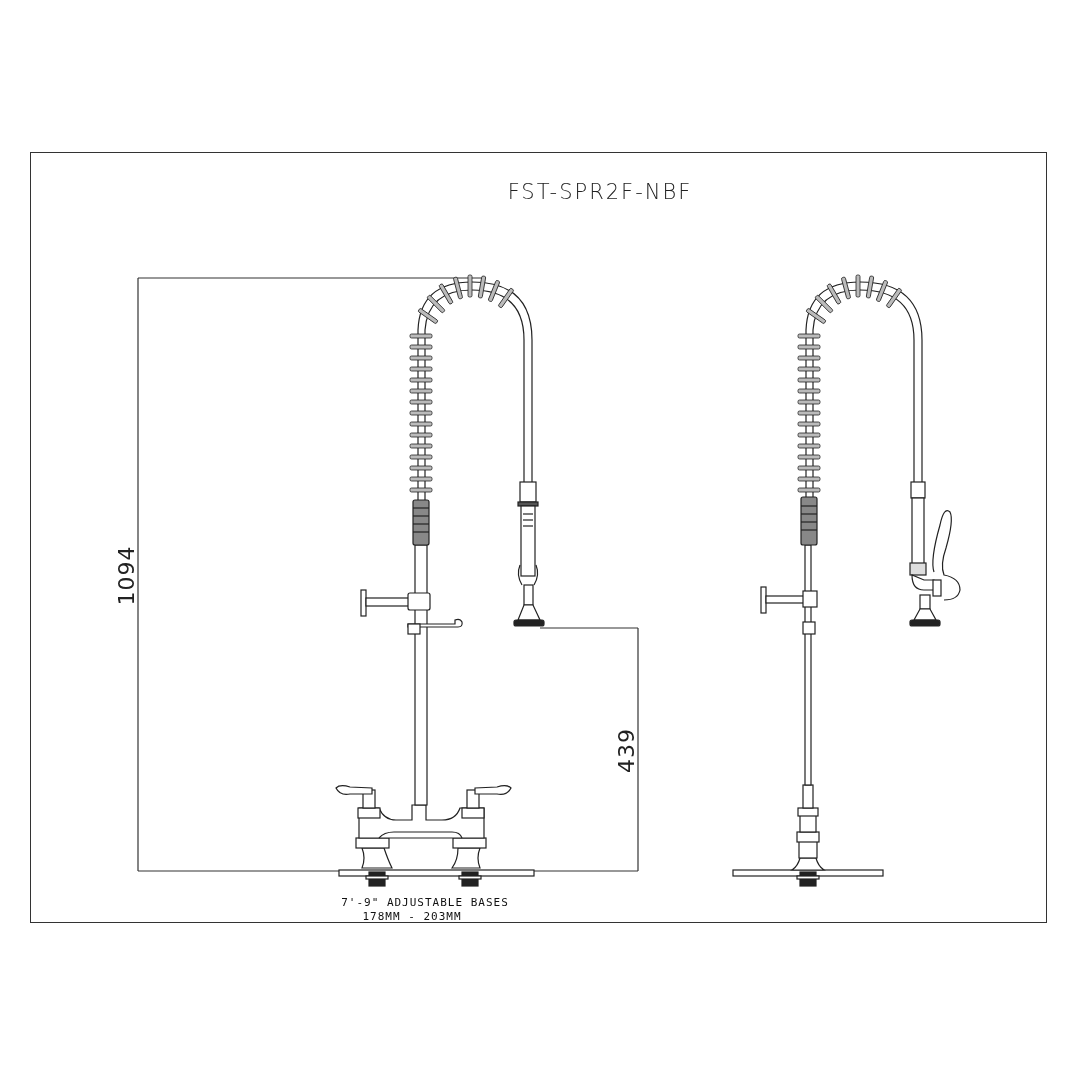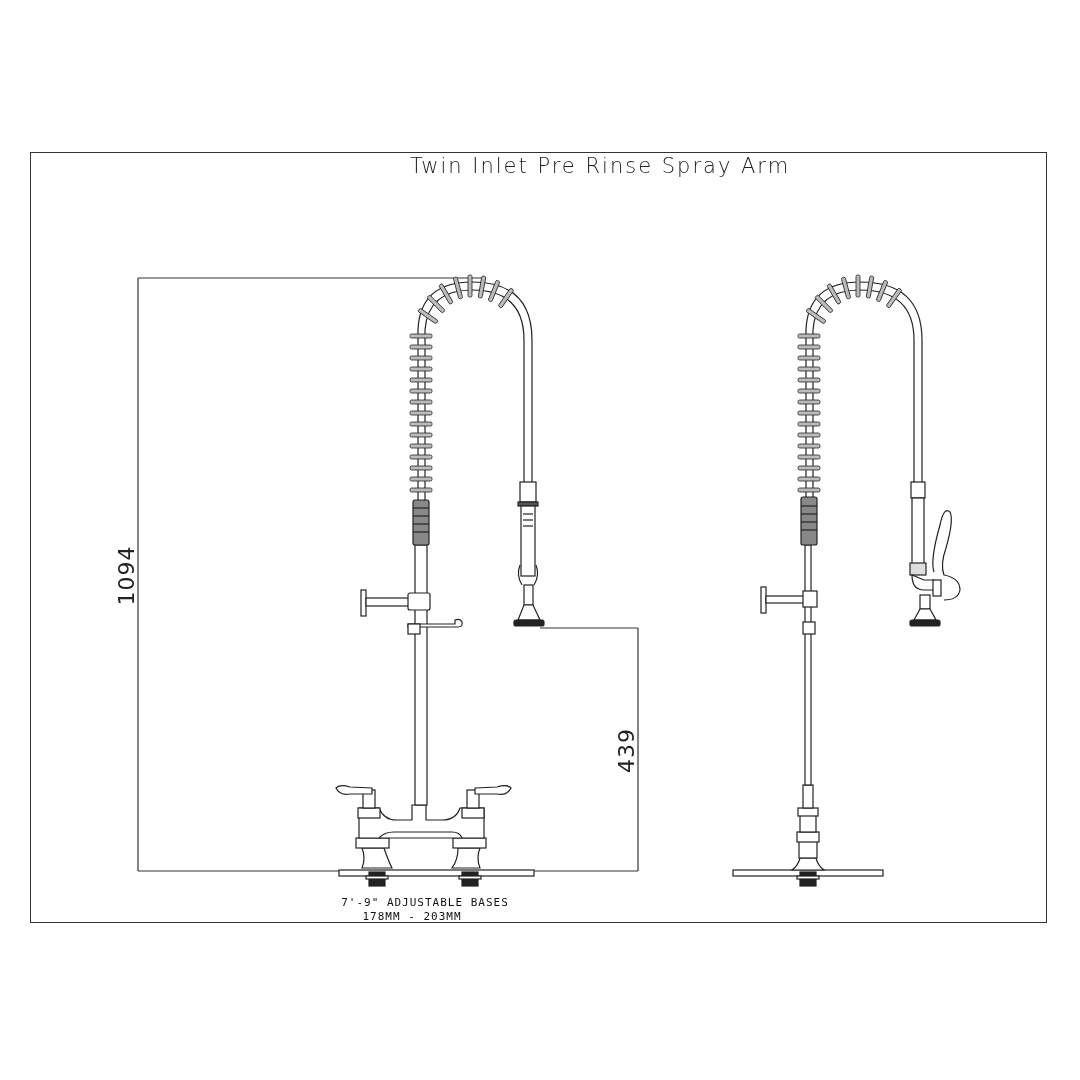--- a/index.html
+++ b/index.html
@@ -22,21 +22,21 @@
   .note.n1 { left: 295px; top: 896px; }
   .note.n2 { left: 282px; top: 910px; }
   svg.drawing { position: absolute; left: 0; top: 0; }
 </style>
 </head>
 <body>
 
 <div class="sheet">
   <div class="frame"></div>
 
-  <div class="title t1">Twin Inlet Pre Rinse Spray Arm</div>
+  <div class="title t2">FST-SPR2F-NBF</div>
 
   <svg class="drawing" width="1080" height="1080" viewBox="0 0 1080 1080">
     <defs>
       <g id="coilH">
         <rect x="-11" y="-2" width="22" height="4" rx="1.5" fill="#bbb" stroke="#222" stroke-width="0.8"></rect>
       </g>
       <g id="coilA">
         <rect x="-2" y="-11" width="4" height="22" rx="1.5" fill="#bbb" stroke="#222" stroke-width="0.8"></rect>
       </g>
     </defs>

